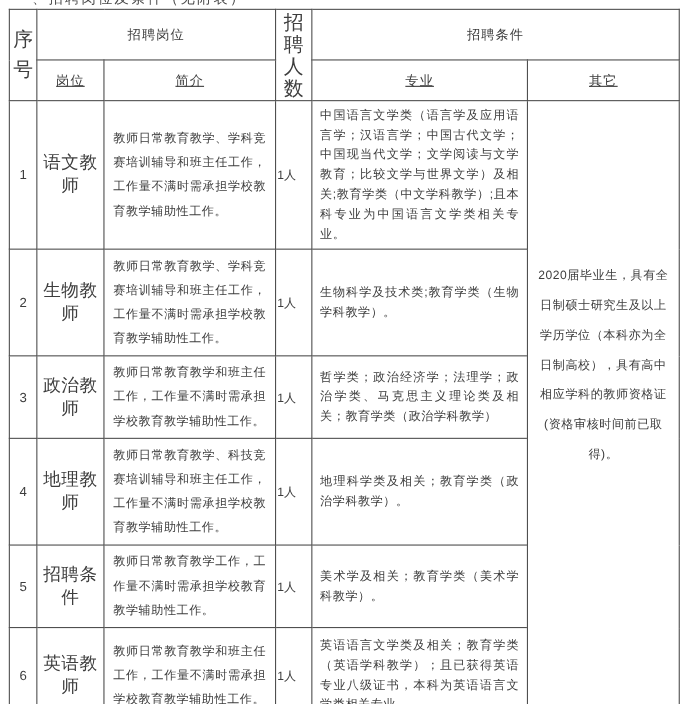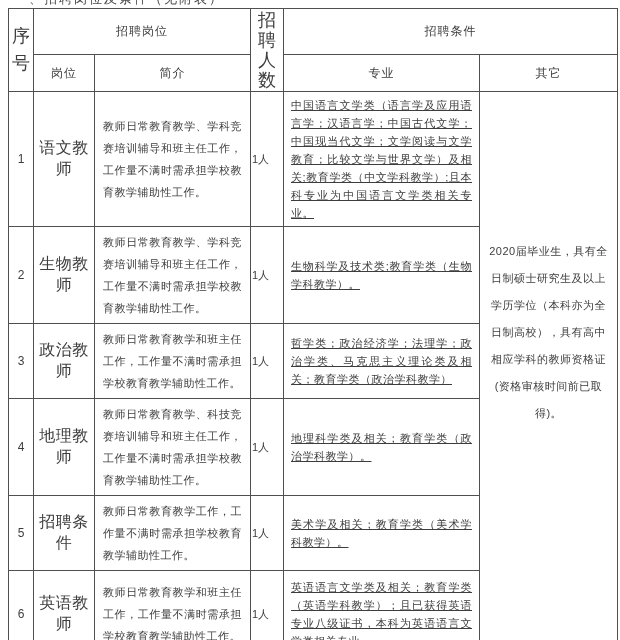--- a/index.html
+++ b/index.html
@@ -34,21 +34,21 @@
     font-size: 11px;
     color: #3d3d3d;
   }
   table.recruit td, table.recruit th {
     border: 1px solid #4f4f4f;
     font-weight: normal;
     vertical-align: middle;
     overflow: hidden;
   }
   .h1 { height: 40px; }
-  .h2 { height: 32px; }
+  .h2 { height: 32px; text-decoration: underline; }
   .r1 { height: 133px; }
   .r2 { height: 92px; }
   .r3 { height: 71px; }
   .r4 { height: 91px; }
   .r5 { height: 69px; }
   .r6 { height: 87px; }
 
   th.head { font-size: 12px; text-align: center; letter-spacing: 1px; }
 
   .vstack {
@@ -68,21 +68,20 @@
     padding: 4px 8px;
     line-height: 22px;
     letter-spacing: 0.5px;
   }
   td.c-count { font-size: 11px; }
   td.c-major {
     text-align: justify;
     padding: 4px 7px;
     line-height: 18px;
     letter-spacing: 0.5px;
-    text-decoration: underline;
   }
   td.c-other {
     text-align: center;
     vertical-align: bottom;
     padding: 4px 8px 88px 8px;
     line-height: 27px;
     letter-spacing: 0.5px;
   }
 </style>
 </head>

